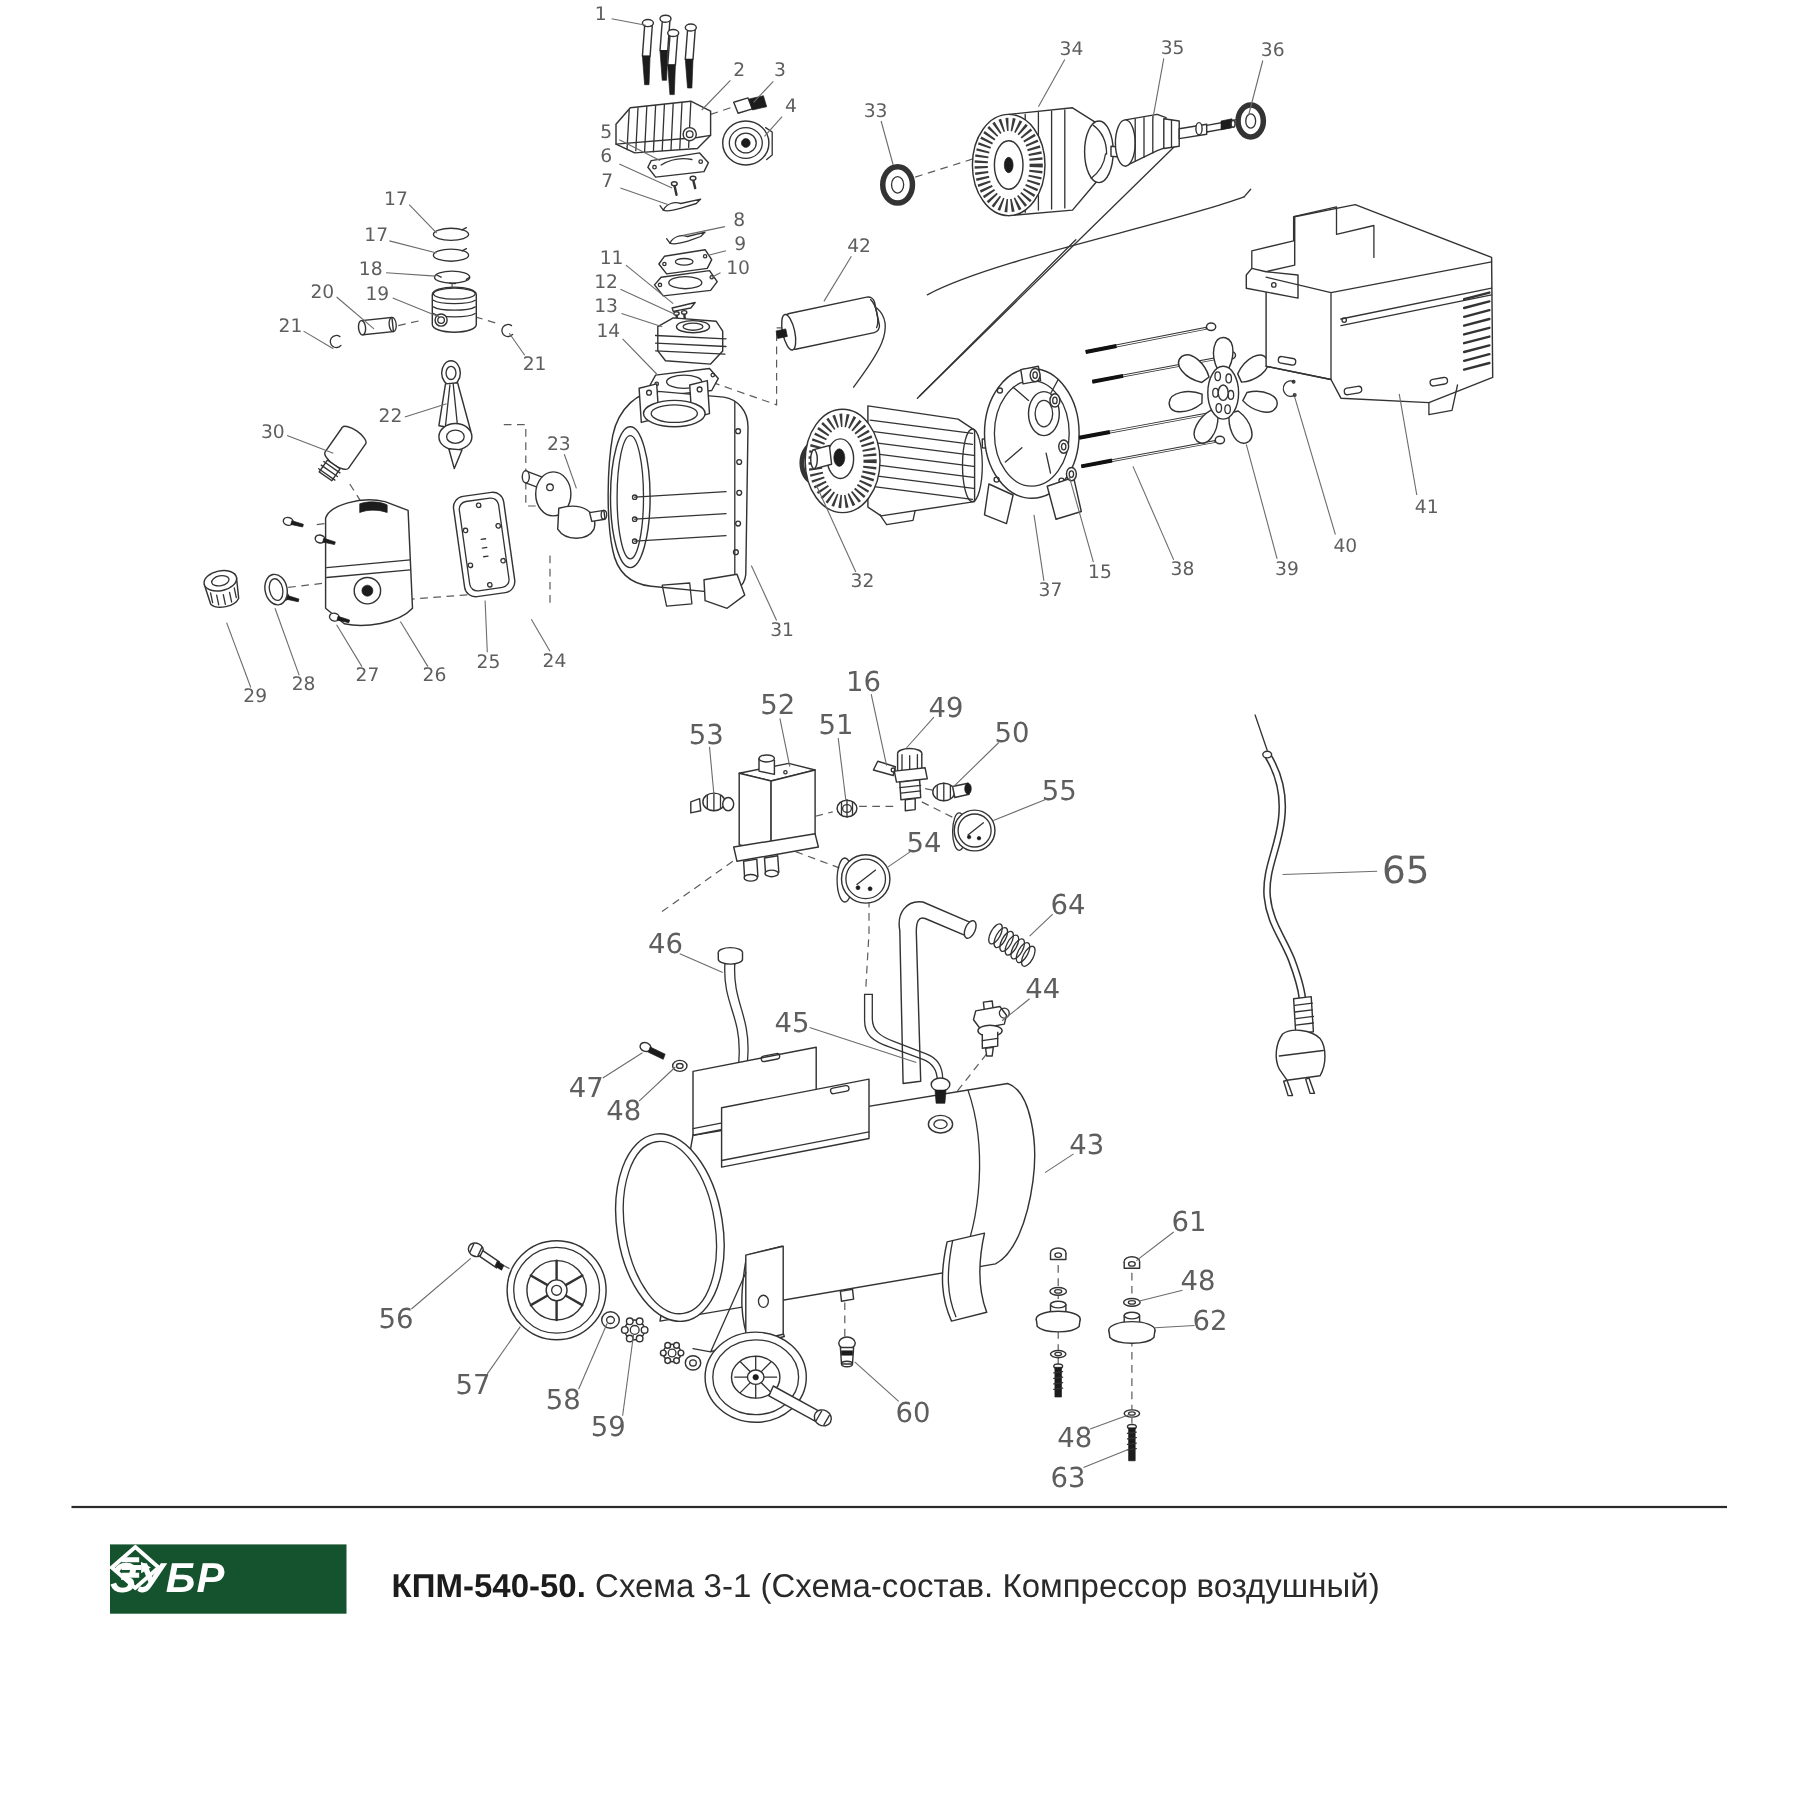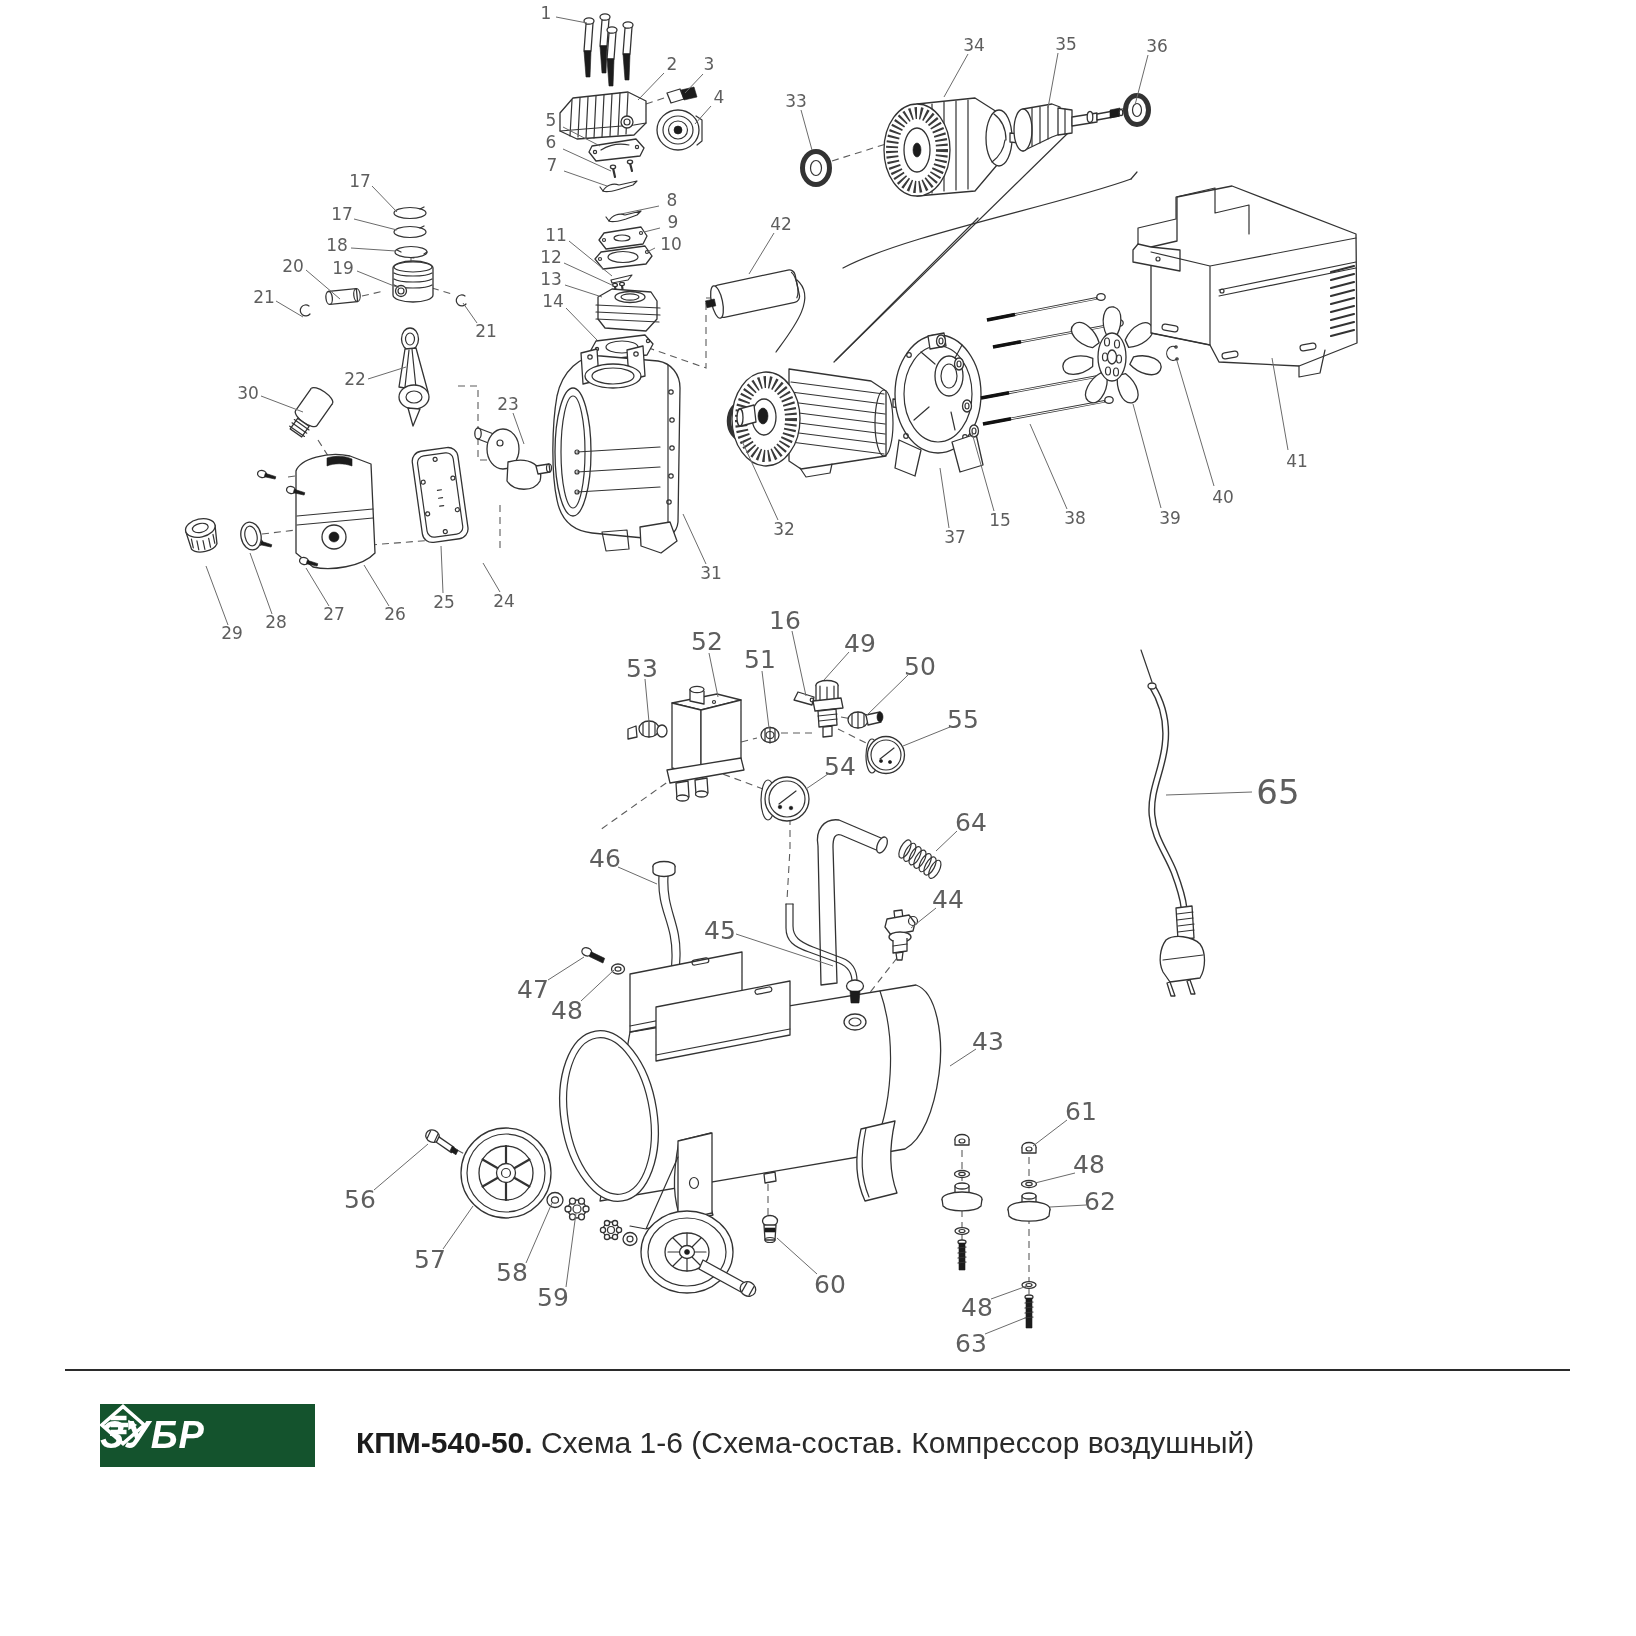--- a/index.html
+++ b/index.html
@@ -822,15 +822,15 @@
   <div class="logo">
     <svg width="46" height="42" viewBox="0 0 52 46">
       <polygon points="26,2 50,23 26,44 2,23" fill="none" stroke="#fff" stroke-width="4"></polygon>
       <path d="M12,15 L30,15 M12,23 L32,23 M12,31 L30,31" stroke="#fff" stroke-width="5" fill="none"></path>
       <polygon points="32,17 42,23 32,29" fill="#fff"></polygon>
     </svg>
     <span class="logo-text">ЗУБР</span>
   </div>
   <div class="title">
     <span class="model">КПМ-540-50.</span>
-    <span class="subtitle">Схема 1-6 (Схема-состав. Компрессор воздушный)</span>
+    <span class="subtitle">Схема 3-1 (Схема-состав. Компрессор воздушный)</span>
   </div>
 </div>
 
 </body></html>

